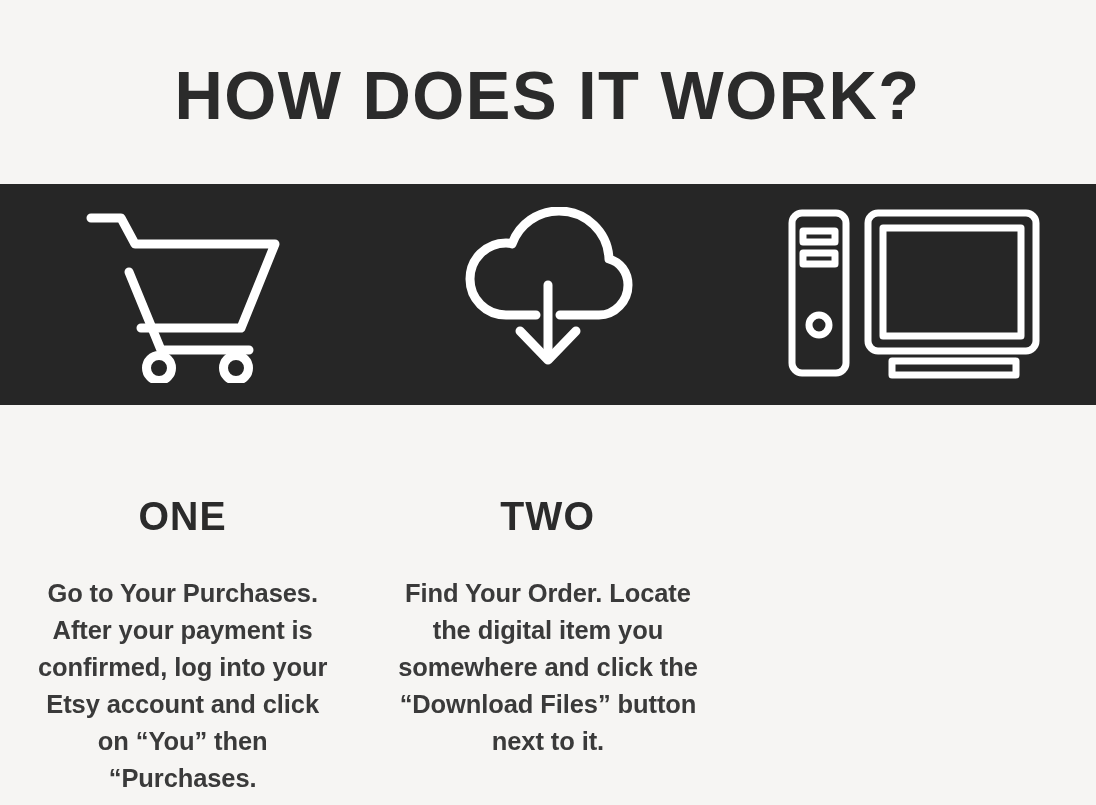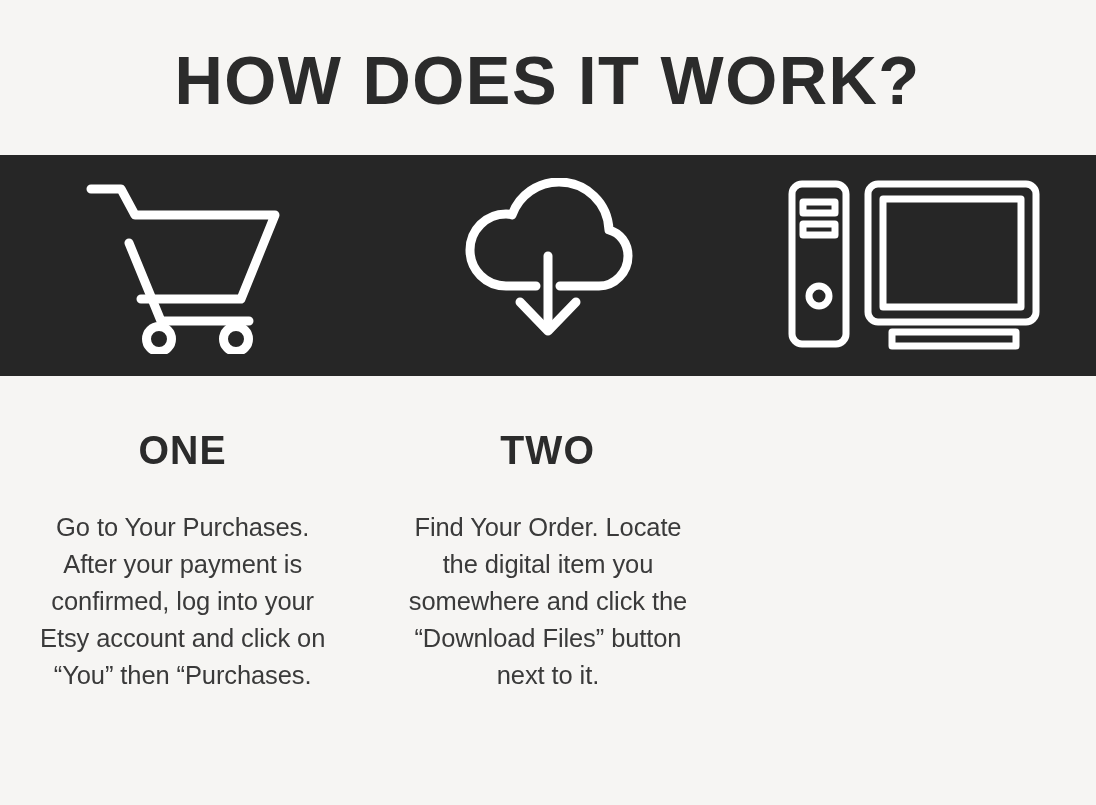--- a/index.html
+++ b/index.html
@@ -20,21 +20,21 @@
     position: relative;
     width: 1096px;
     height: 805px;
     background: #f6f5f3;
     display: flex;
     flex-direction: column;
   }
 
   
   .title-area {
-    height: 155px;
+    height: 184px;
     box-sizing: border-box;
     display: flex;
     align-items: center;
     justify-content: center;
     background: #f6f5f3;
   }
   .page-title {
     font-family: "Liberation Sans", sans-serif;
     font-weight: 700;
     font-size: 69px;
@@ -71,41 +71,41 @@
   .icon-cell.cart svg    { margin-left: 0px;  margin-top: 2px; }
   .icon-cell.cloud svg   { margin-left: 0px;  margin-top: 0px; }
   .icon-cell.desktop svg { margin-left: 2px;  margin-top: 0px; }
 
   
   .steps {
     flex: 1;
     display: flex;
     align-items: flex-start;
     justify-content: flex-start;
-    padding-top: 54px;
+    padding-top: 91px;
   }
   .step {
     width: 365.3px;
     box-sizing: border-box;
     padding: 0 28px;
     text-align: center;
   }
   .step-heading {
     font-family: "Liberation Sans", sans-serif;
     font-weight: 700;
     font-size: 40px;
     letter-spacing: 1.2px;
     color: #2b2b2b;
     line-height: 1;
     margin: 0 0 39px 0;
     transform: scaleX(0.98);
   }
   .step-body {
     font-family: "Liberation Sans", sans-serif;
-    font-weight: 400;
+    font-weight: 700;
     font-size: 25.5px;
     line-height: 37px;
     color: #3a3a3a;
     margin: 0;
     letter-spacing: -0.1px;
   }
   .step.one   .step-body { max-width: 312px; margin: 0 auto; }
   .step.two   .step-body { max-width: 300px; margin: 0 auto; }
   .step.three .step-body { max-width: 315px; margin: 0 auto; }
 </style>

